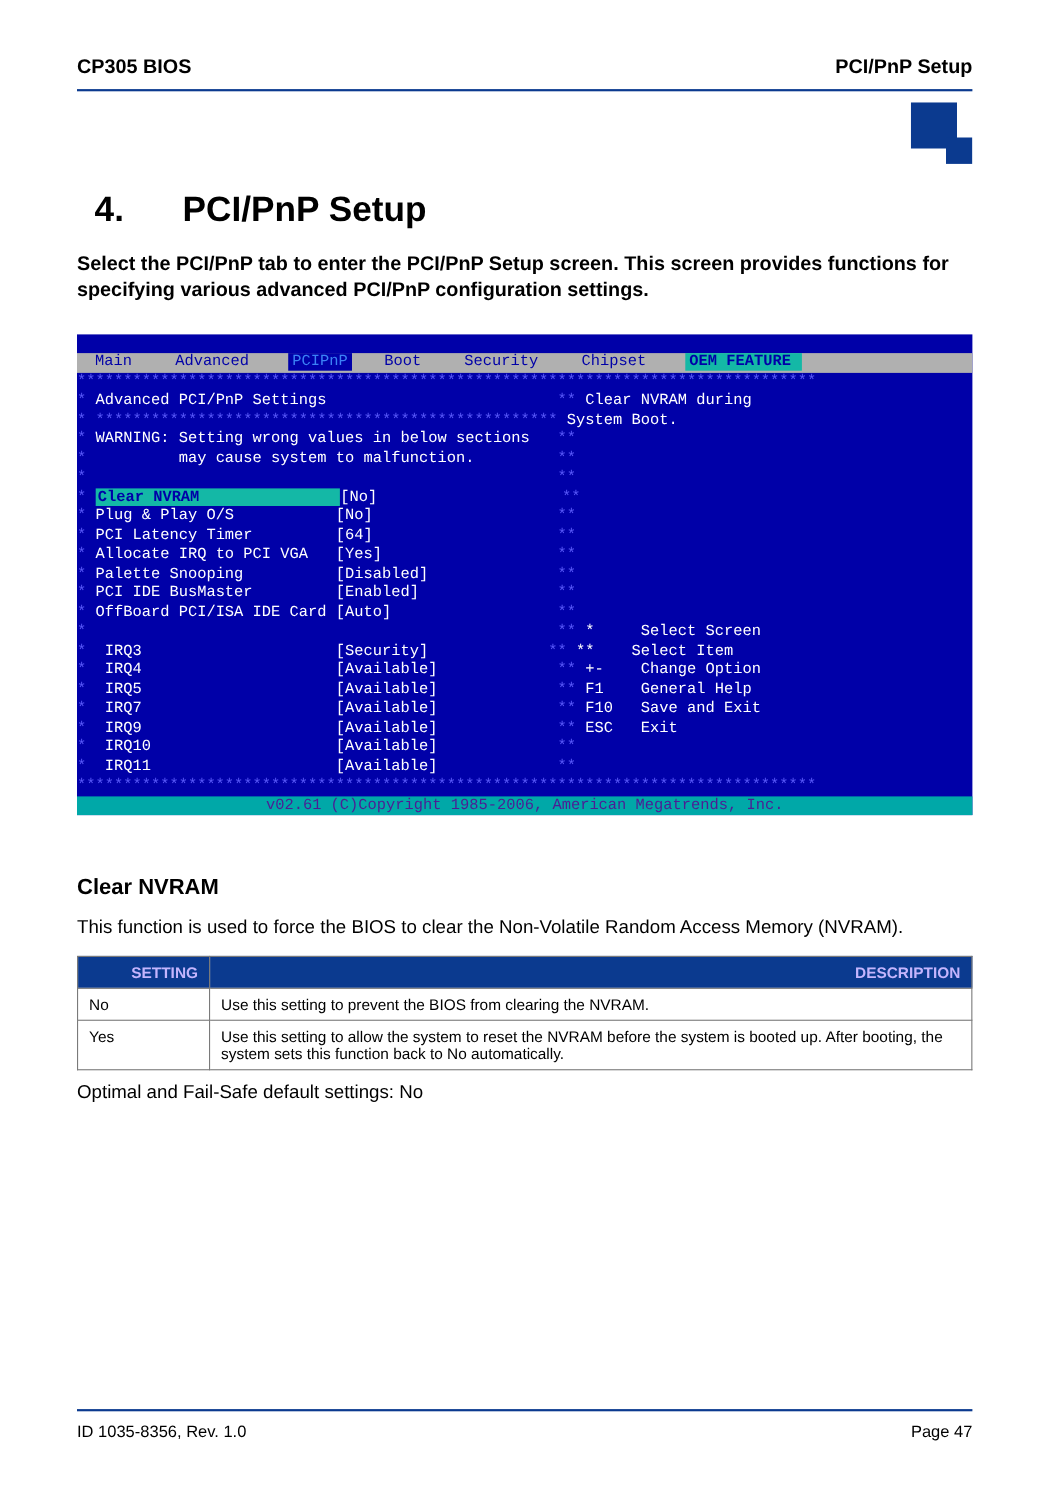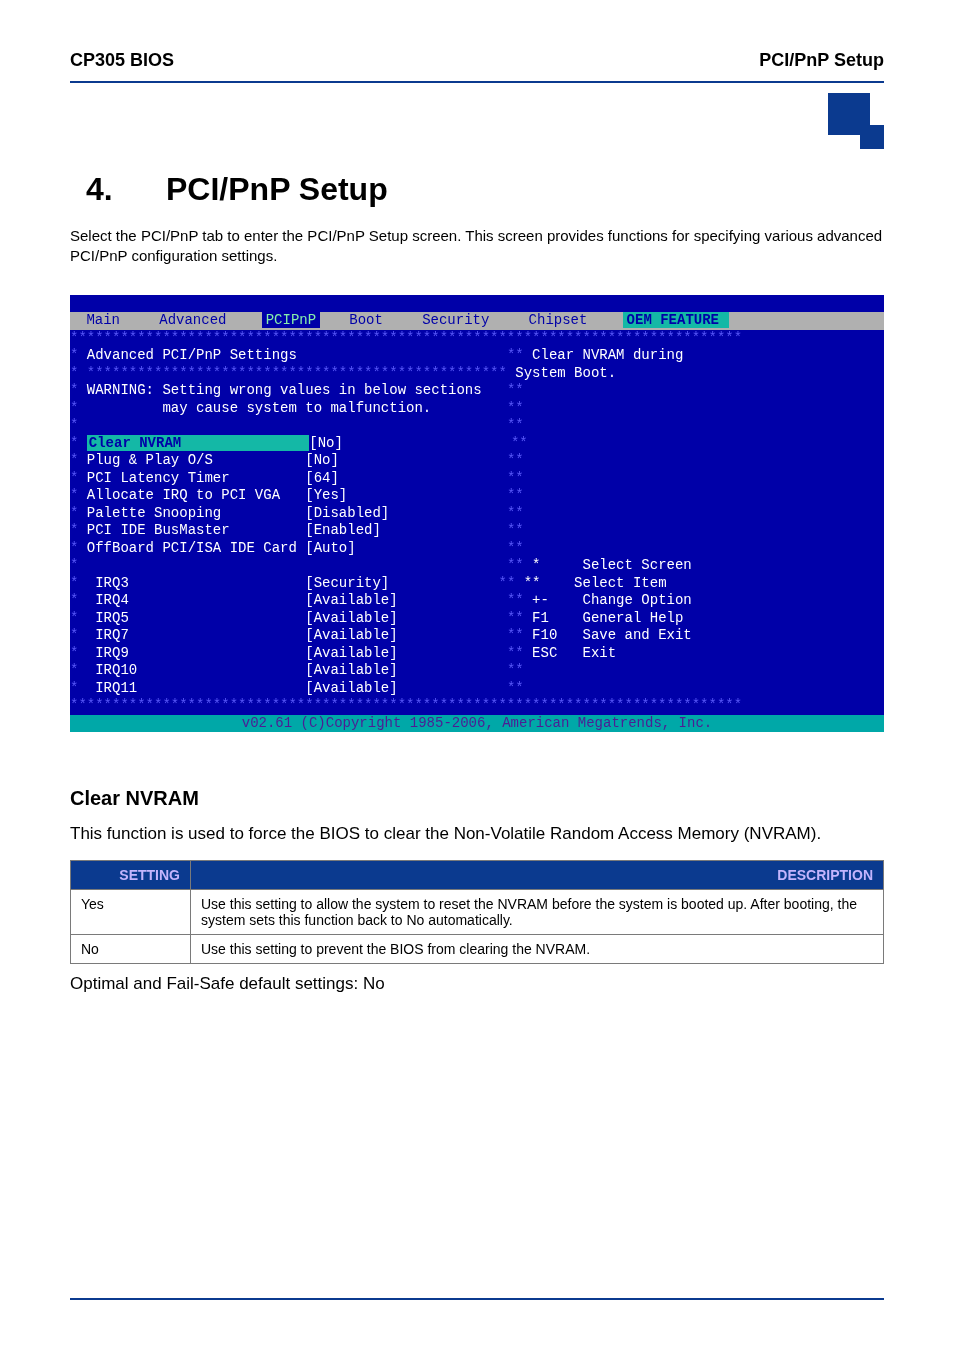--- a/index.html
+++ b/index.html
@@ -32,41 +32,42 @@
     text-align: right;
   }
   .corner-glyph svg { display: inline-block; }
   h1.chapter {
     font-size: 32px;
     font-weight: bold;
     margin: 18px 0 18px 16px;
   }
   h1.chapter .num { display:inline-block; width:80px; }
   .intro {
-    font-size: 15px;
+    font-size: 18px;
     line-height: 1.35;
+    font-weight: bold;
   }
   
   .bios {
     margin-top: 28px;
     background: #0000a8;
     color: #fff;
     font-family: "Courier New", monospace;
     font-size: 14px;
     line-height: 1.25;
     padding: 0;
     white-space: pre;
   }
   .bios .menubar {
     background: #b0b0b0;
     color: #0000a8;
     padding: 0 4px;
   }
   .bios .menubar .item { padding: 0 10px 0 4px; }
-  .bios .menubar .sel { background: #0000a8; color: #86efac; padding:0 4px;text-align:center; }
+  .bios .menubar .sel { background: #0000a8; color: #3b82f6; padding:0 4px;text-align:center; }
   .bios .hl { background:#14b8a6; color:#0000a8; padding:0 2px;font-weight:bold; }
   .bios .statusbar {
     background:#00a8a8;
     color:#4c1d95;
     text-align:center;
     padding:0;
   }
   .bios-body { padding: 0 0; }
   .star { color:#5858f8; }
   .txt { color:#ffffff; }
@@ -178,29 +179,33 @@
 
   <table class="settings">
     <thead>
       <tr>
         <th>SETTING</th>
         <th>DESCRIPTION</th>
       </tr>
     </thead>
     <tbody id="settings-tbody">
         <tr>
+          <td>No</td>
+          <td>Use this setting to prevent the BIOS from clearing the NVRAM.</td>
+        </tr>
+        <tr>
           <td>Yes</td>
           <td>Use this setting to allow the system to reset the NVRAM before the system is booted up. After booting, the system sets this function back to No automatically.</td>
         </tr>
-        <tr>
-          <td>No</td>
-          <td>Use this setting to prevent the BIOS from clearing the NVRAM.</td>
-        </tr>
       </tbody>
   </table>
 
   <div class="defaults">Optimal and Fail-Safe default settings: No</div>
 
   <div class="footer">
     <hr class="hr2">
+    <div class="footer-row">
+      <div>ID 1035-8356, Rev. 1.0</div>
+      <div>Page 47</div>
+    </div>
   </div>
 
 </div>
 
 </body></html>

